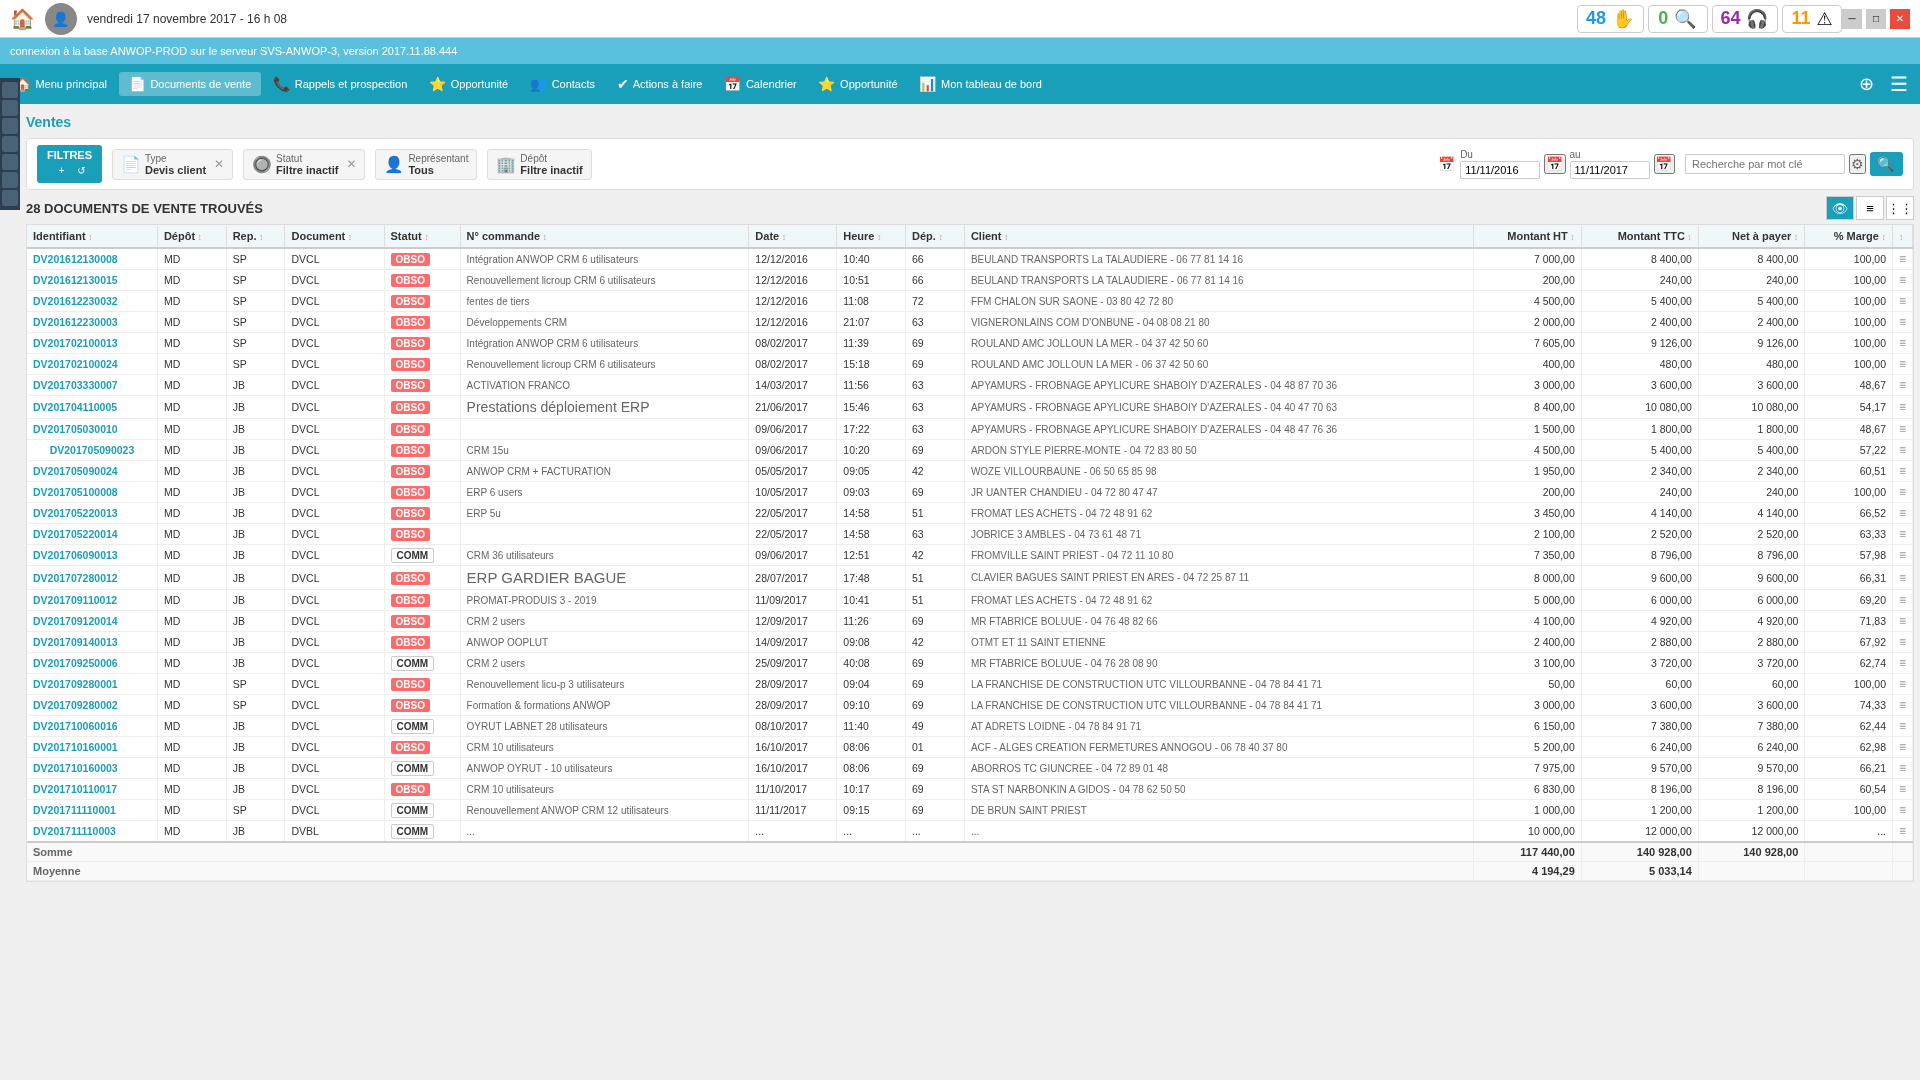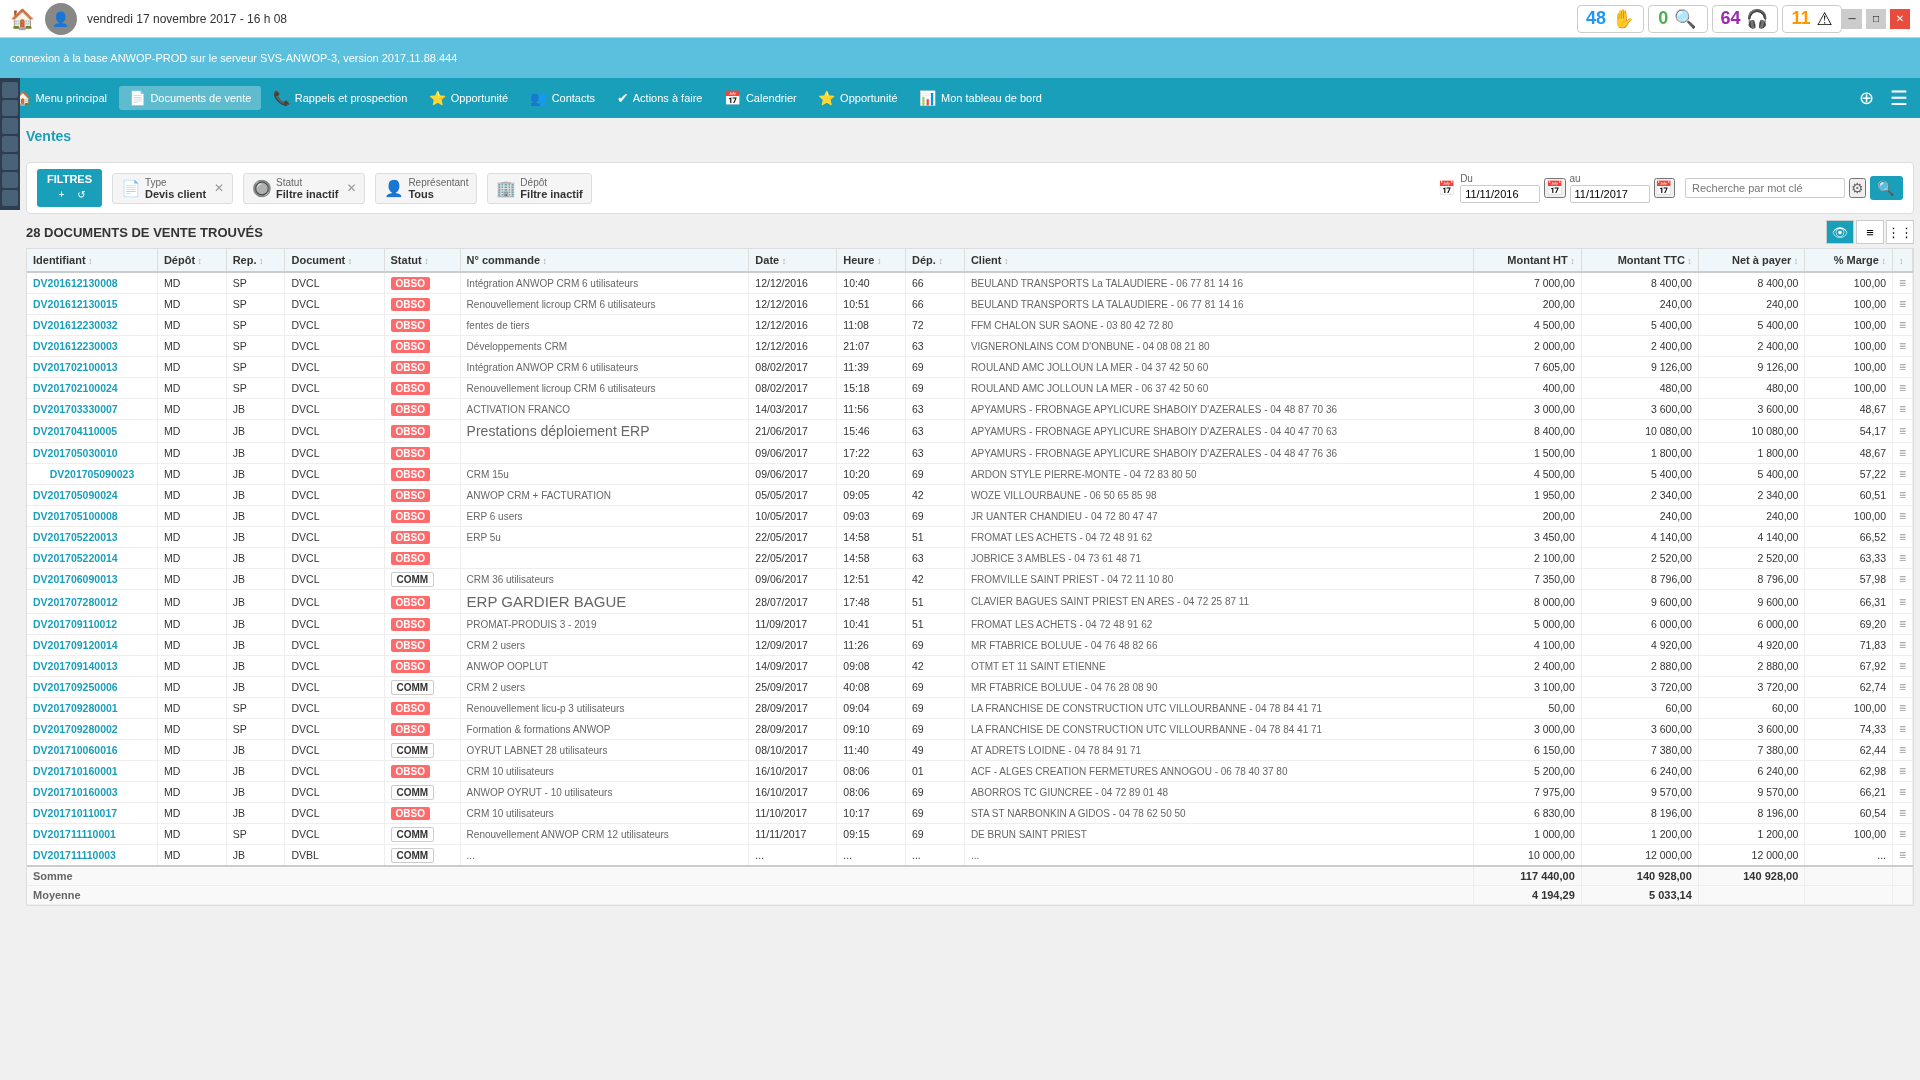--- a/index.html
+++ b/index.html
@@ -15,39 +15,39 @@
     .badge-num { font-size: 18px; font-weight: bold; }
     .badge-num.blue { color: #2196F3; }
     .badge-num.green { color: #4CAF50; }
     .badge-num.purple { color: #9C27B0; }
     .badge-num.orange { color: #FF9800; }
     .badge-icon { font-size: 18px; }
     #win-controls { display: flex; gap: 4px; margin-left: auto; }
     .win-btn { width: 20px; height: 20px; background: #ccc; border: none; cursor: pointer; font-size: 10px; display: flex; align-items: center; justify-content: center; }
 
     
-    #conn-bar { background: #5BC0DE; color: #fff; font-size: 11px; padding: 14px 10px; }
+    #conn-bar { background: #5BC0DE; color: #fff; font-size: 11px; padding: 7px 10px; }
 
     
     #navbar { display: flex; align-items: center; background: #1a9fba; height: 40px; padding: 0 4px; gap: 2px; }
     .nav-item { display: flex; align-items: center; gap: 4px; color: #fff; padding: 4px 10px; cursor: pointer; font-size: 11px; white-space: nowrap; border-radius: 3px; }
     .nav-item.active { background: rgba(255,255,255,0.3); }
     .nav-icon { font-size: 14px; }
     #nav-plus { margin-left: auto; color: #fff; font-size: 18px; cursor: pointer; padding: 0 8px; }
     #nav-menu { margin-left: auto; color: #fff; font-size: 20px; cursor: pointer; padding: 0 8px; }
 
     
     #side-nav { position: absolute; left: 0; top: 78px; width: 20px; display: flex; flex-direction: column; gap: 2px; background: #2c3e50; padding: 4px 2px; z-index: 10; }
     .side-icon { width: 16px; height: 16px; background: #4a6278; border-radius: 2px; cursor: pointer; }
 
     
     #main { margin-left: 20px; padding: 6px; }
 
     
-    #page-title { color: #1a9fba; font-size: 14px; font-weight: bold; margin-bottom: 14px; padding: 4px 0; }
+    #page-title { color: #1a9fba; font-size: 14px; font-weight: bold; margin-bottom: 4px; padding: 4px 0; }
 
     
     #filters-bar { background: #fff; border: 1px solid #ddd; border-radius: 4px; padding: 6px 10px; margin-bottom: 6px; display: flex; align-items: center; gap: 10px; }
     #filters-label { background: #1a9fba; color: #fff; padding: 4px 10px; border-radius: 3px; font-weight: bold; display: flex; flex-direction: column; align-items: center; }
     .filter-actions { display: flex; gap: 2px; margin-left: 4px; }
     .filter-btn { width: 18px; height: 18px; background: #1a9fba; border: none; color: #fff; cursor: pointer; font-size: 10px; border-radius: 2px; display: flex; align-items: center; justify-content: center; }
     .filter-chip { display: flex; align-items: center; gap: 4px; background: #f5f5f5; border: 1px solid #ddd; border-radius: 3px; padding: 3px 8px; }
     .filter-chip-label { color: #666; font-size: 10px; }
     .filter-chip-value { color: #333; font-size: 11px; font-weight: bold; }
     .filter-chip-x { color: #999; cursor: pointer; font-size: 12px; margin-left: 4px; }

